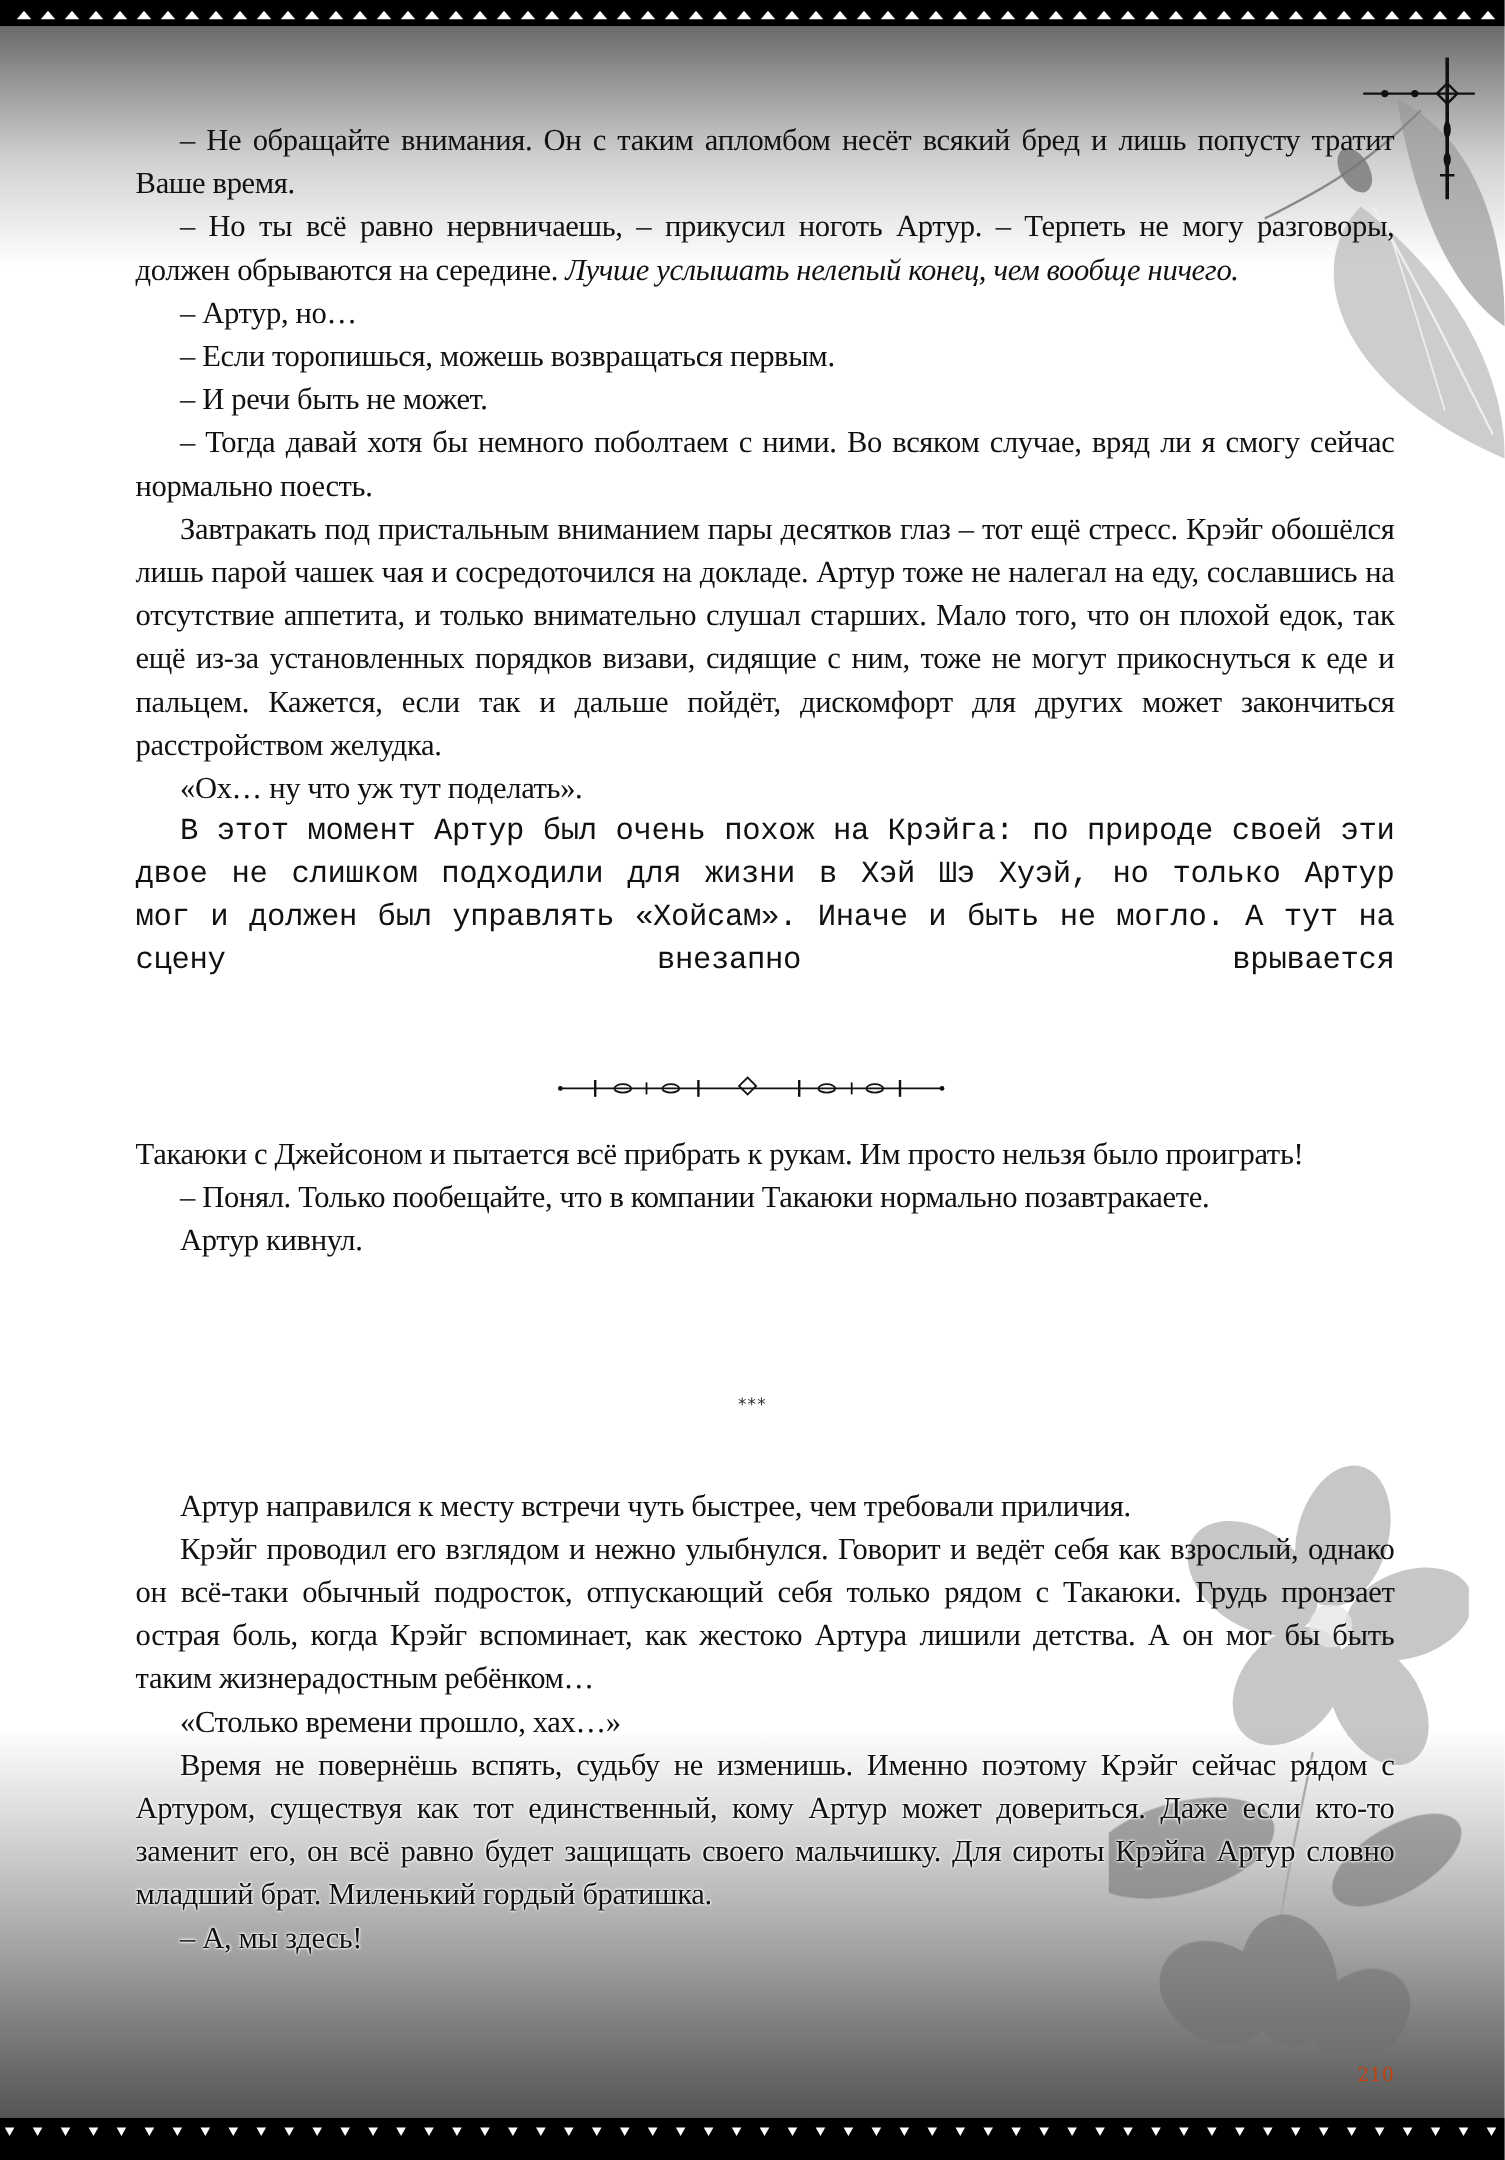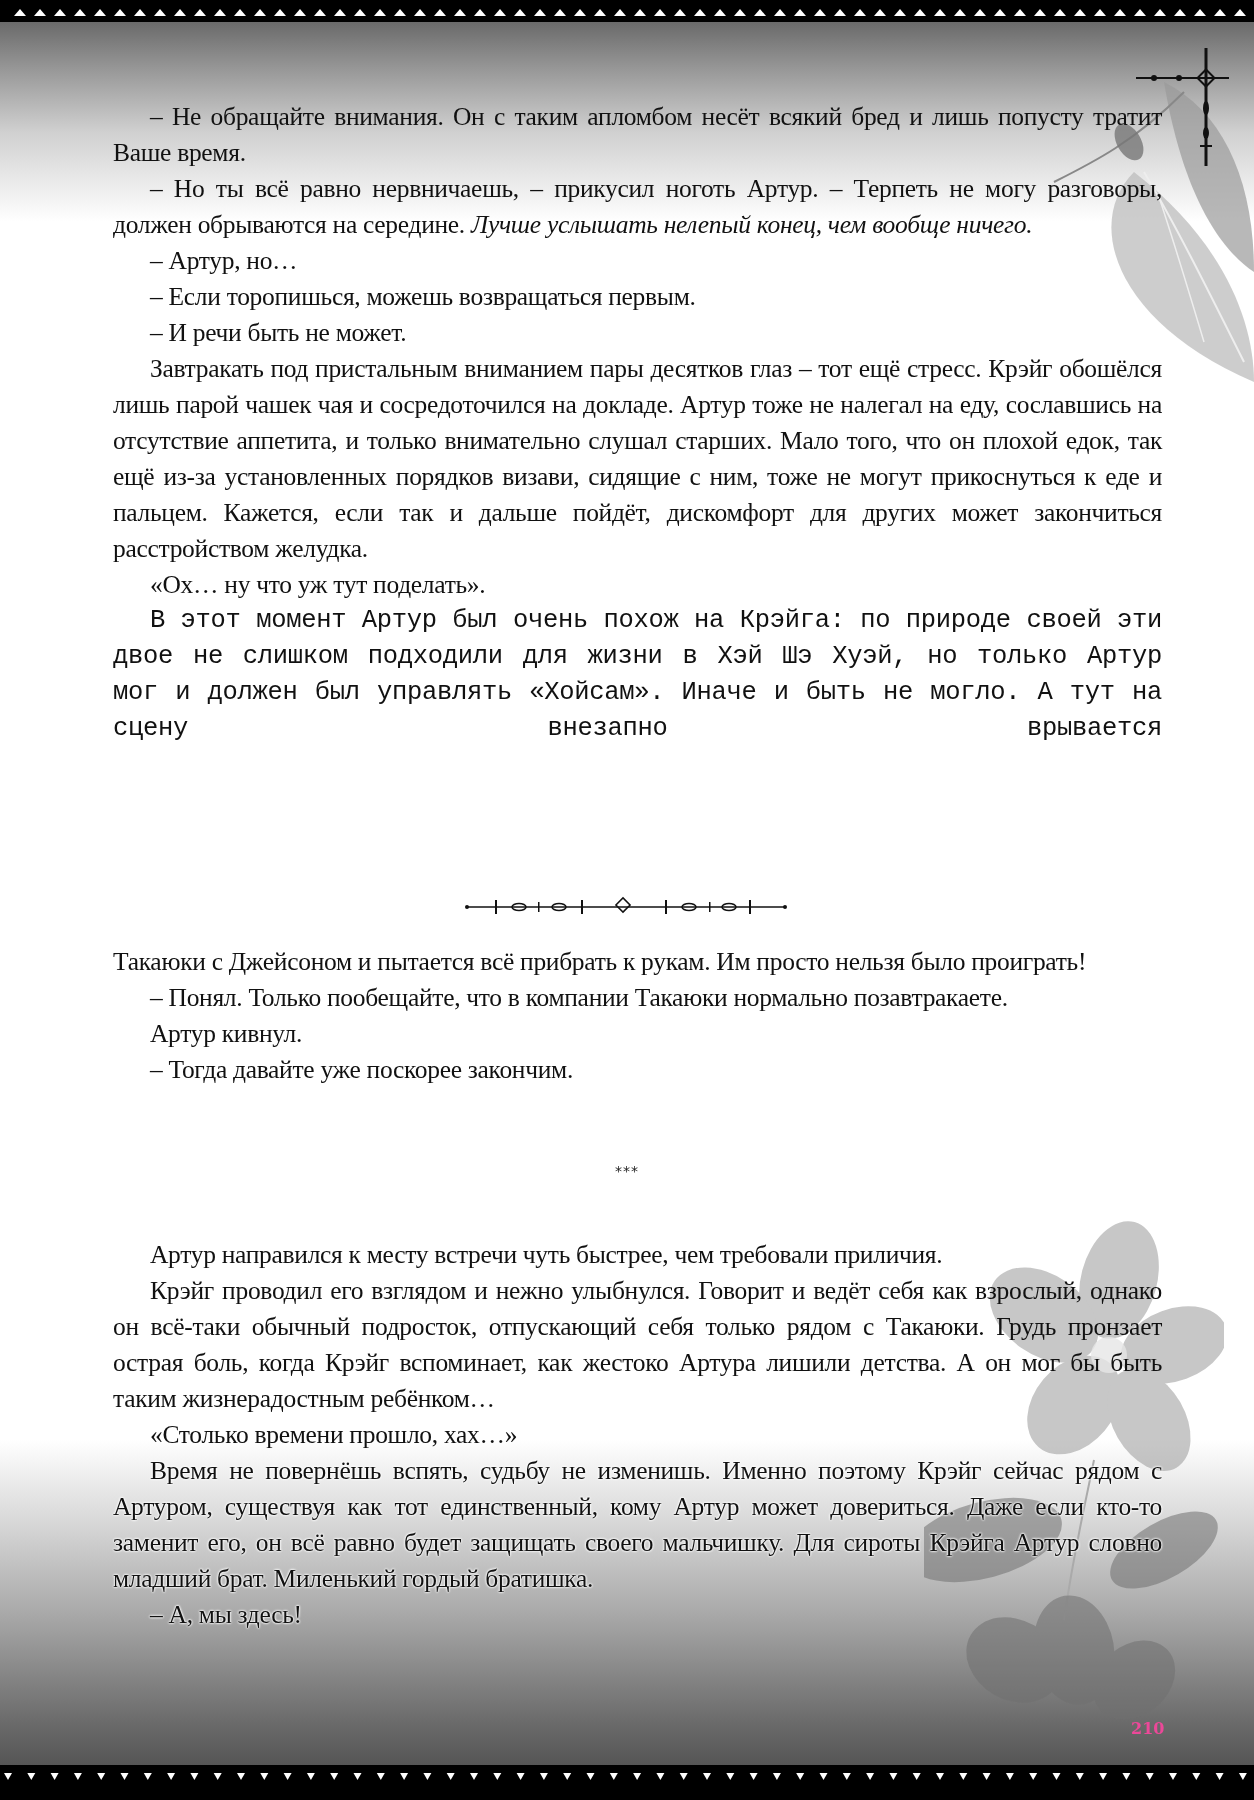--- a/index.html
+++ b/index.html
@@ -49,22 +49,22 @@
   .block-3 { top: 1237px; }
   .outlined { color: #111; text-shadow: 0 0 2px #fff, 0 0 2px #fff, 0 0 3px #fff; }
 
   .divider { position: absolute; left: 463px; top: 894px; width: 326px; height: 26px; z-index: 3; }
   .asterisks {
     position: absolute; left: 0; width: 1254px; top: 1163px; text-align: center;
     font-size: 14px; color: #222; z-index: 3; letter-spacing: 1px;
     font-family: "DejaVu Sans", sans-serif;
   }
   .page-number {
-    position: absolute; left: 1131px; top: 1719px; font-size: 16px; color: #ec4899;
-    z-index: 3; font-family: "DejaVu Serif", serif; font-weight: bold;
+    position: absolute; left: 1131px; top: 1719px; font-size: 16px; color: #c2410c;
+    z-index: 3; font-family: "DejaVu Serif", serif; font-weight: normal;
   }
 </style>
 </head>
 <body>
 
 <div class="border-top">
   <svg class="dots" width="1254" height="10" viewBox="0 0 1254 10">
     <g id="top-dots-g" fill="#fff">
         <path d="M14 9 L20 2 L26 9 Z"></path>
         <path d="M34 9 L40 2 L46 9 Z"></path>
@@ -174,20 +174,21 @@
     <ellipse cx="210" cy="460" rx="35" ry="45" transform="rotate(50 210 460)"></ellipse>
   </g>
 </svg>
 
 <div class="text-block block-1">
   <p>– Не обращайте внимания. Он с таким апломбом несёт всякий бред и лишь попусту тратит Ваше время.</p>
   <p><span>– Но ты всё равно нервничаешь, – прикусил ноготь Артур. – Терпеть не могу разговоры, должен обрываются на середине. </span><i>Лучше услышать нелепый конец, чем вообще ничего.</i></p>
   <p>– Артур, но…</p>
   <p>– Если торопишься, можешь возвращаться первым.</p>
   <p>– И речи быть не может.</p>
+  <p>– Тогда давай хотя бы немного поболтаем с ними. Во всяком случае, вряд ли я смогу сейчас нормально поесть.</p>
   <p>Завтракать под пристальным вниманием пары десятков глаз – тот ещё стресс. Крэйг обошёлся лишь парой чашек чая и сосредоточился на докладе. Артур тоже не налегал на еду, сославшись на отсутствие аппетита, и только внимательно слушал старших. Мало того, что он плохой едок, так ещё из-за установленных порядков визави, сидящие с ним, тоже не могут прикоснуться к еде и пальцем. Кажется, если так и дальше пойдёт, дискомфорт для других может закончиться расстройством желудка.</p>
   <p>«Ох… ну что уж тут поделать».</p>
   <p class="last-justify">В этот момент Артур был очень похож на Крэйга: по природе своей эти двое не слишком подходили для жизни в Хэй Шэ Хуэй, но только Артур мог и должен был управлять «Хойсам». Иначе и быть не могло. А тут на сцену внезапно врывается</p>
 </div>
 
 <svg class="divider" viewBox="0 0 326 26">
   <line x1="4" y1="13" x2="322" y2="13" stroke="#111" stroke-width="1.6"></line>
   <circle cx="4" cy="13" r="2" fill="#111"></circle>
   <circle cx="322" cy="13" r="2" fill="#111"></circle>
   <g fill="#111">
@@ -204,21 +205,20 @@
     <ellipse cx="226" cy="13" rx="7" ry="3.5"></ellipse>
     <ellipse cx="266" cy="13" rx="7" ry="3.5"></ellipse>
     <rect x="155" y="6" width="10" height="10" transform="rotate(45 160 11)"></rect>
   </g>
 </svg>
 
 <div class="text-block block-2">
   <p class="noindent">Такаюки с Джейсоном и пытается всё прибрать к рукам. Им просто нельзя было проиграть!</p>
   <p>– Понял. Только пообещайте, что в компании Такаюки нормально позавтракаете.</p>
   <p>Артур кивнул.</p>
-  <p>– Тогда давайте уже поскорее закончим.</p>
 </div>
 
 <div class="asterisks">***</div>
 
 <div class="text-block block-3">
   <p>Артур направился к месту встречи чуть быстрее, чем требовали приличия.</p>
   <p>Крэйг проводил его взглядом и нежно улыбнулся. Говорит и ведёт себя как взрослый, однако он всё-таки обычный подросток, отпускающий себя только рядом с Такаюки. Грудь пронзает острая боль, когда Крэйг вспоминает, как жестоко Артура лишили детства. А он мог бы быть таким жизнерадостным ребёнком…</p>
   <p>«Столько времени прошло, хах…»</p>
   <p class="outlined">Время не повернёшь вспять, судьбу не изменишь. Именно поэтому Крэйг сейчас рядом с Артуром, существуя как тот единственный, кому Артур может довериться. Даже если кто-то заменит его, он всё равно будет защищать своего мальчишку. Для сироты Крэйга Артур словно младший брат. Миленький гордый братишка.</p>
   <p class="outlined">– А, мы здесь!</p>

